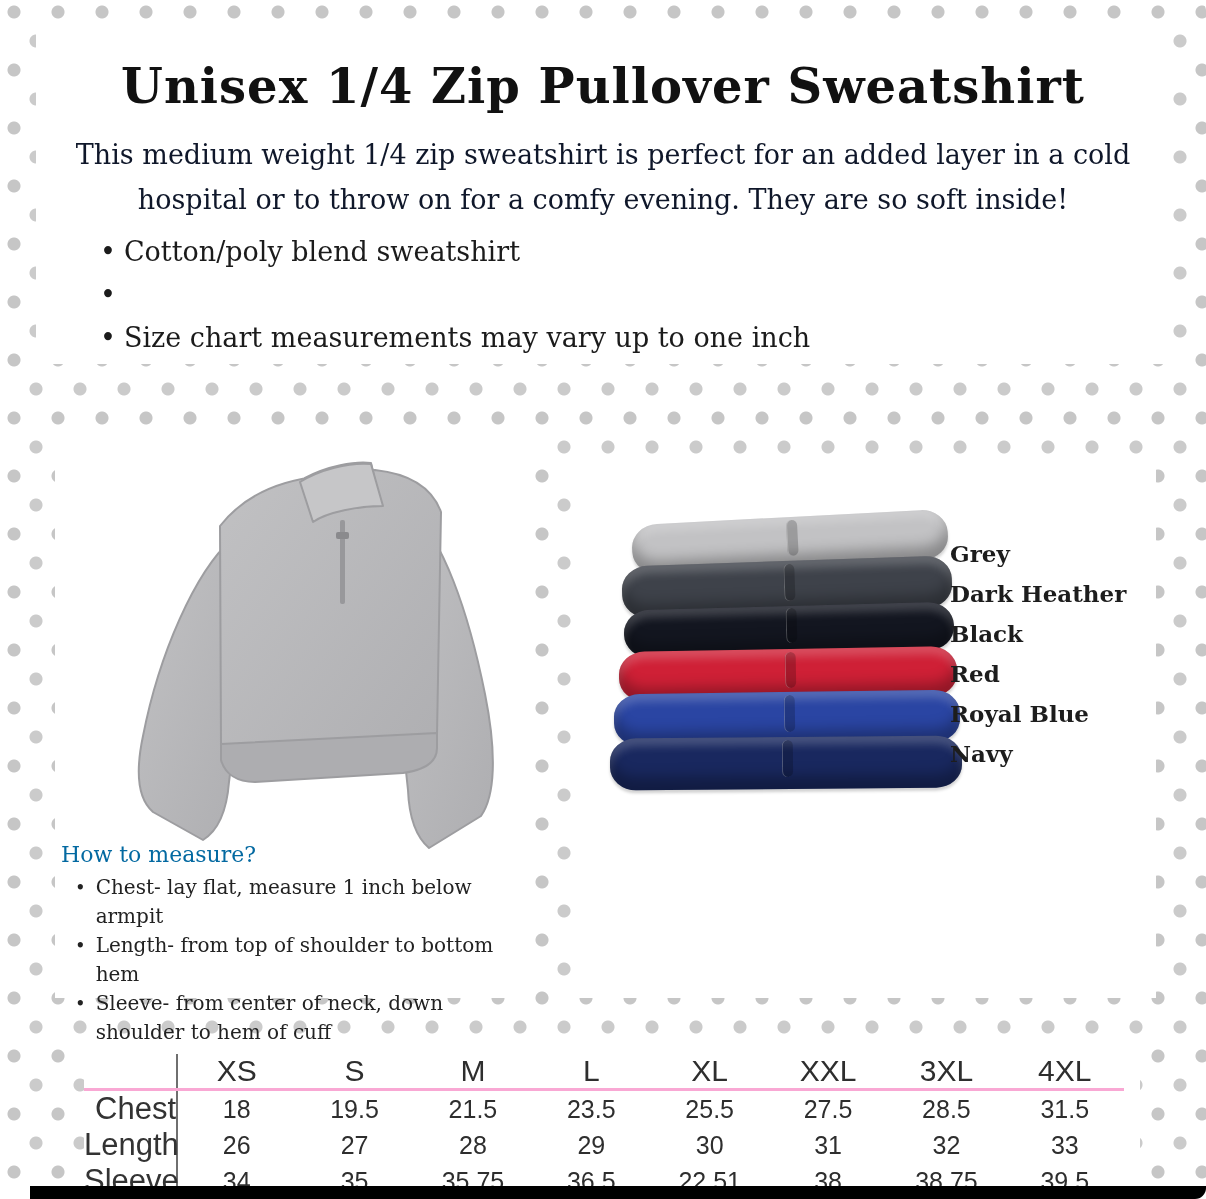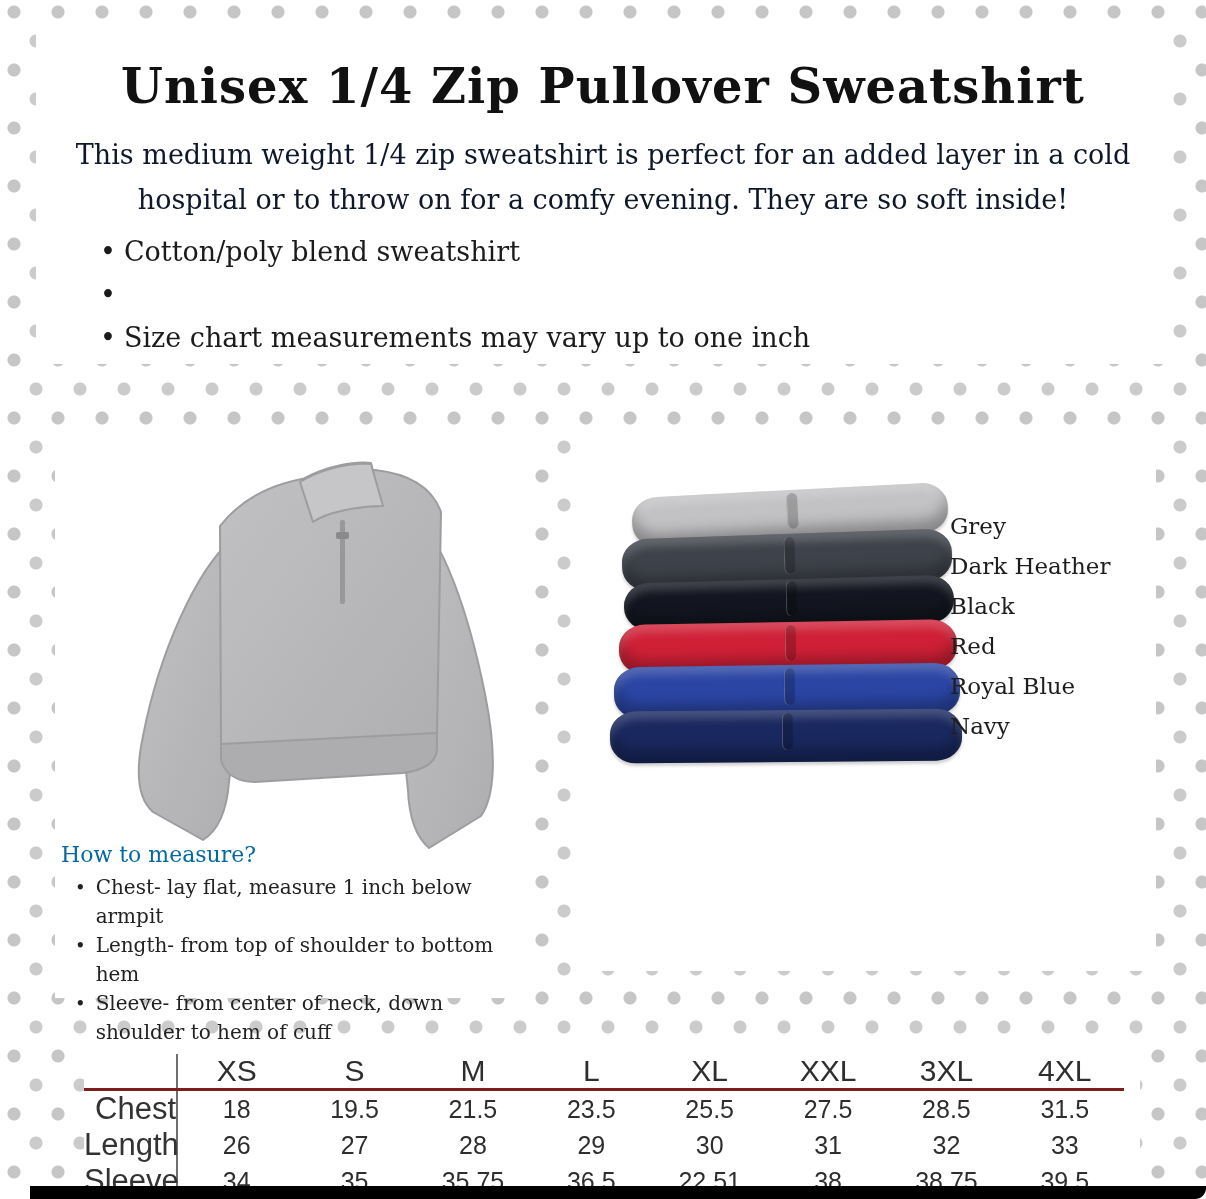--- a/index.html
+++ b/index.html
@@ -10,21 +10,21 @@
       radial-gradient(circle at 8px 8px, #cbcbcb 6px, rgba(203,203,203,0) 7px);
     background-size:44px 58px,44px 58px;
     background-position:6px 4px,28px 33px;
     font-family:"DejaVu Serif", serif;
     color:#1b1b1b;
     border-radius:11px;
   }
   .panel{position:absolute;background:#ffffff;}
   .panel-top{left:36px;top:34px;width:1134px;height:330px;}
   .panel-photo{left:55px;top:440px;width:473px;height:558px;}
-  .panel-stack{left:578px;top:428px;width:578px;height:543px;}
+  .panel-stack{left:578px;top:455px;width:578px;height:543px;font-weight:bold;}
   .panel-chart{left:84px;top:1048px;width:1056px;height:138px;}
   .bottom-bar{position:absolute;left:30px;top:1186px;width:1176px;height:13px;background:#000;}
 
   
   .title{
     margin:0;position:absolute;left:0;right:0;top:24px;text-align:center;
     font-size:48px;font-weight:bold;letter-spacing:1px;color:#111;
   }
   .desc{position:absolute;left:0;right:0;top:98px;text-align:center;font-size:27px;line-height:45px;color:#0f172a;}
   .desc div{white-space:nowrap;}
@@ -55,21 +55,21 @@
   .fold-4{top:185px;left:6px;width:346px;height:52px;transform:rotate(-0.8deg);}
   .fold-5{top:230px;left:2px;width:352px;height:52px;transform:rotate(-0.5deg);}
 
   .color-labels{position:absolute;left:372px;top:85px;}
   .color-label{font-size:23px;height:24px;margin-bottom:16px;color:#1d1d1d;white-space:nowrap;}
 
   
   .size-table{border-collapse:collapse;table-layout:fixed;width:1040px;margin-top:6px;
     font-family:"Liberation Sans", sans-serif;color:#2e2e2e;}
   .size-table th,.size-table td{padding:0;text-align:center;font-weight:normal;}
-  .size-table thead th{font-size:30px;height:34px;border-bottom:3px solid #7f1d1d;}
+  .size-table thead th{font-size:30px;height:34px;border-bottom:3px solid #f9a8d4;}
   .size-table tbody td{font-size:25px;height:32px;}
   .size-table .rowlabel{font-size:31px;text-align:right;color:#333;}
   .size-table .col-label{width:92px;}
   .size-table .vline{border-right:2px solid #6f6f6f;}
 </style>
 </head>
 <body>
 
 <div class="page">
 

